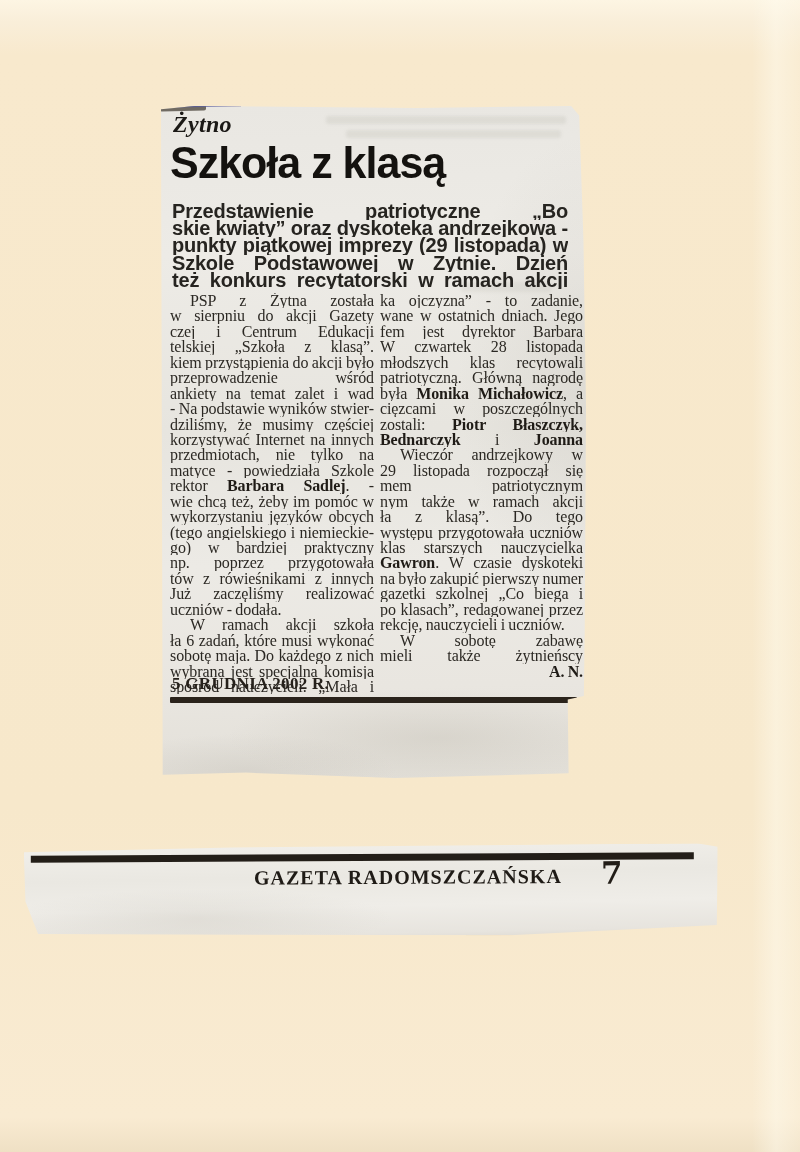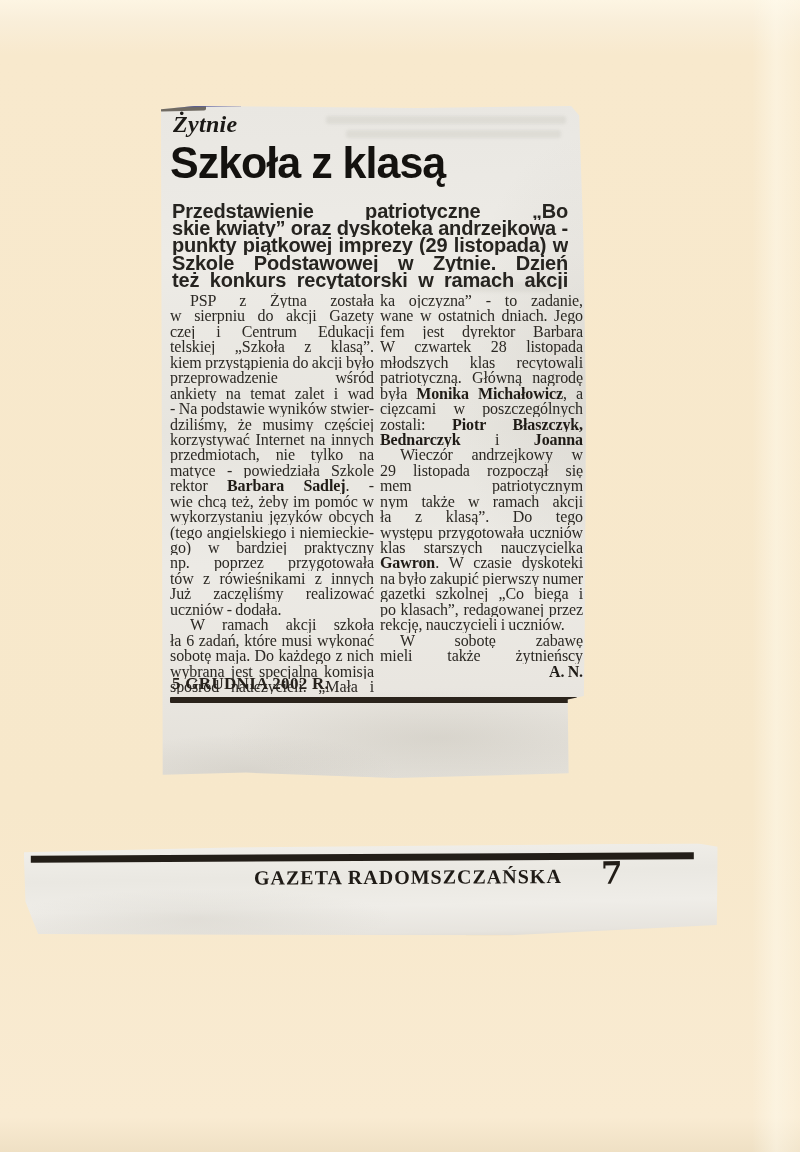--- a/index.html
+++ b/index.html
@@ -81,21 +81,21 @@
 </head>
 <body>
 
 <div id="clipping">
   <div class="torn-mark"></div>
   <div class="pen-mark"></div>
   <div class="smudge" id="smudge-a"></div>
   <div class="smudge" id="smudge-b"></div>
   <div class="smudge" id="smudge-c"></div>
 
-  <div class="kicker">Żytnie</div>
+  <div class="kicker">Żytno</div>
   <div class="headline">Szkoła z klasą</div>
 
   <div class="lead">
       <div class="lead-line"><span>Przedstawienie patriotyczne „Bo najpiękniejsze są pol-</span></div>
       <div class="lead-line"><span>skie kwiaty” oraz dyskoteka andrzejkowa - to główne</span></div>
       <div class="lead-line"><span>punkty piątkowej imprezy (29 listopada) w Publicznej</span></div>
       <div class="lead-line"><span>Szkole Podstawowej w Żytnie. Dzień wcześniej odbył się</span></div>
       <div class="lead-line"><span>też konkurs recytatorski w ramach akcji „Szkoła z klasą”.</span></div>
     </div>
 

